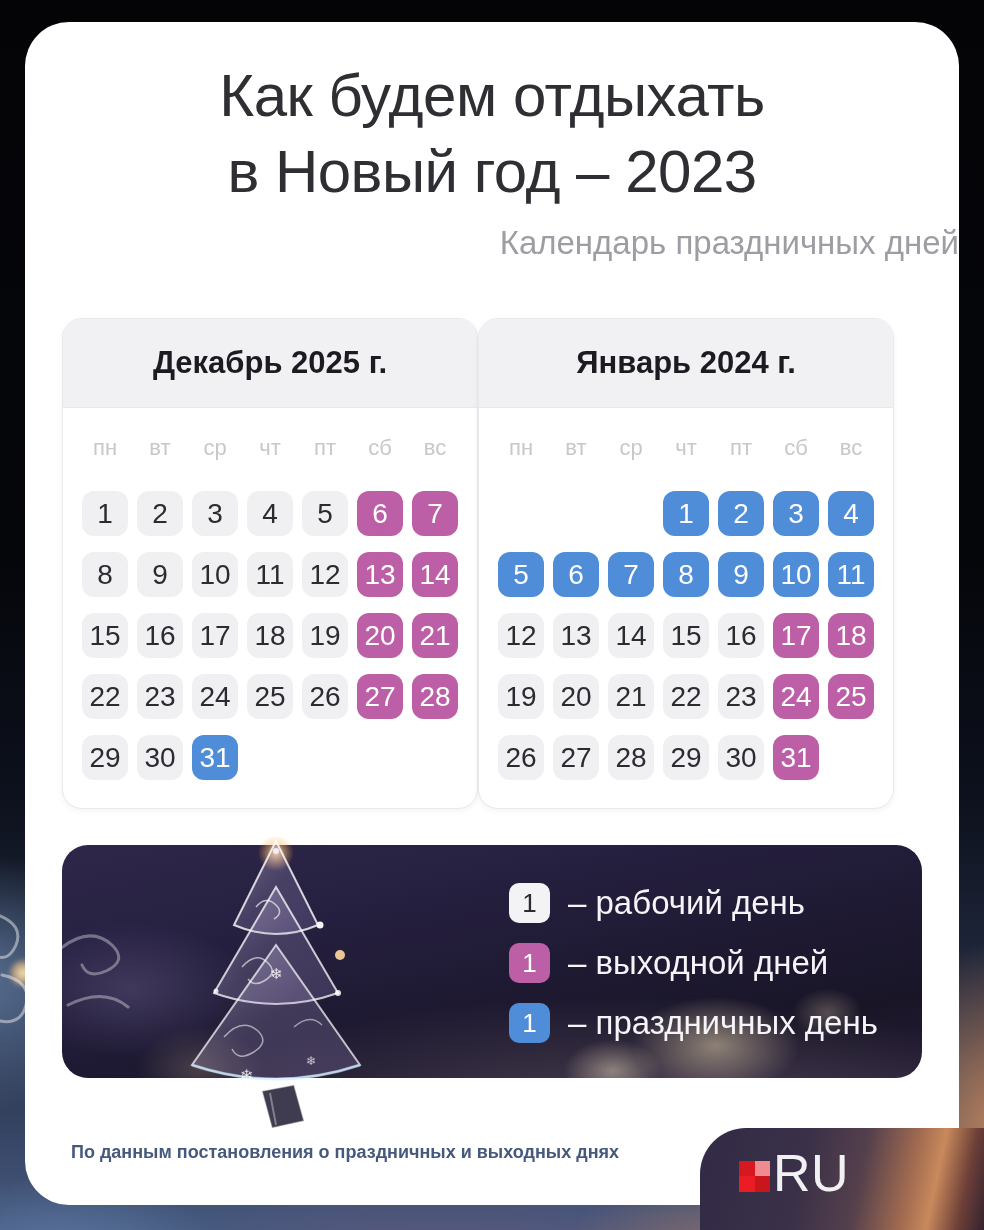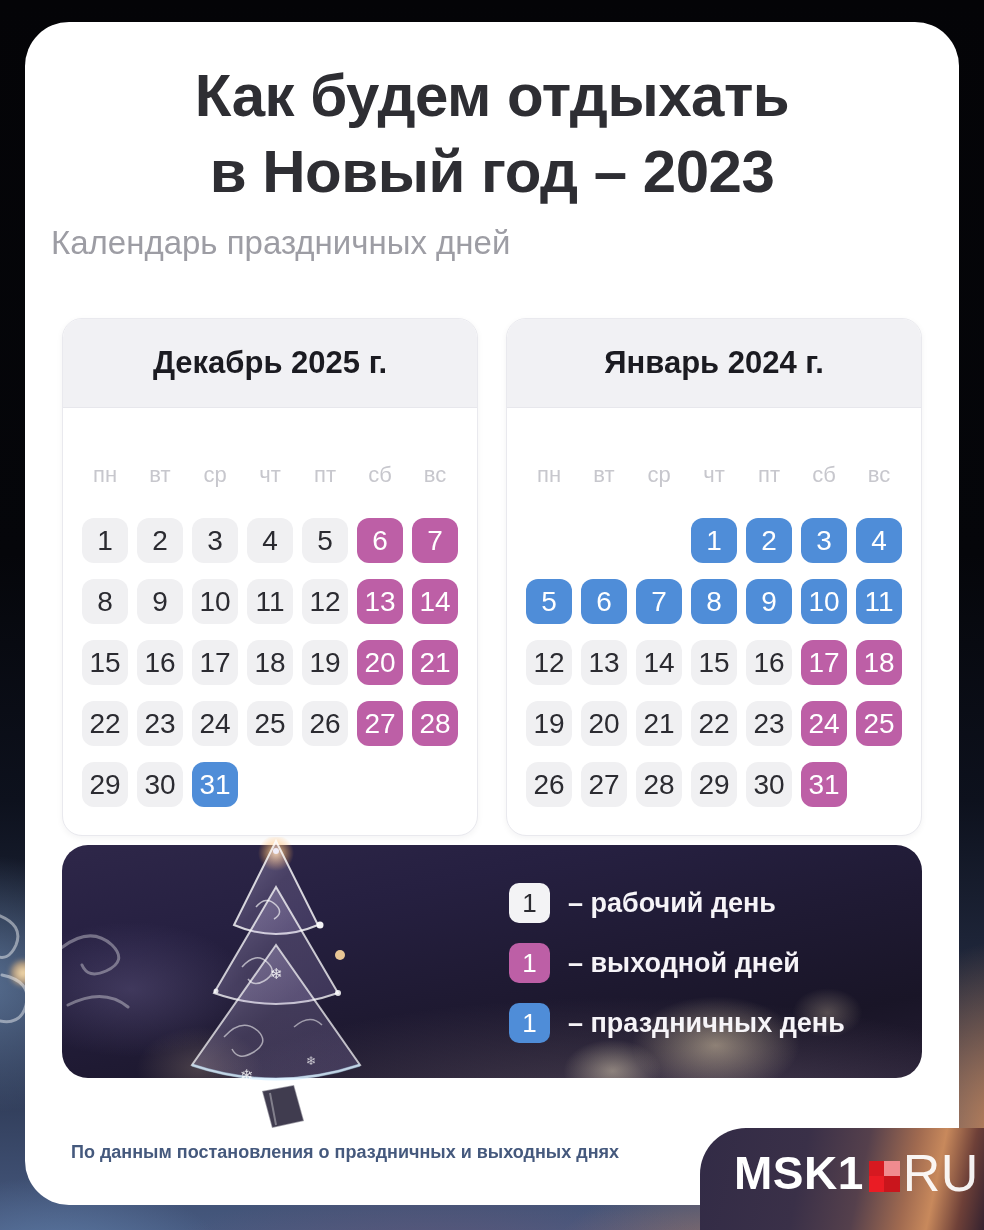--- a/index.html
+++ b/index.html
@@ -15,30 +15,30 @@
       radial-gradient(170px 120px at 101% 101%, rgba(58,30,42,.95), transparent 75%),
       linear-gradient(180deg,#040407 0%,#05060a 45%,#0d111d 65%,#273048 84%,#46597f 100%);
   }
   
   .stage-bokeh{position:absolute;left:8px;top:958px;width:30px;height:30px;border-radius:50%;
     background:radial-gradient(circle,#ffe3b0 0%,rgba(255,200,130,.55) 45%,transparent 70%);filter:blur(2px);z-index:0;}
   .stage-swirl{position:absolute;left:-6px;top:905px;z-index:0;opacity:.55;}
 
   .card{position:absolute;left:25px;top:22px;width:934px;height:1183px;background:#fff;border-radius:44px;z-index:1;}
 
-  .title{margin:36px 0 0;text-align:center;font-size:60px;line-height:76px;font-weight:700;
+  .title{margin:36px 0 0;text-align:center;font-size:60px;line-height:76px;font-weight:400;
     color:#2e2e33;letter-spacing:-.5px;}
-  .subtitle{margin-top:14px;text-align:left;font-size:33px;font-weight:400;color:#9d9da4;margin-left:26px;}
-
-  .calendars{position:absolute;left:37px;top:296px;width:860px;display:flex;gap:28px;}
+  .subtitle{margin-top:14px;text-align:right;font-size:33px;font-weight:400;color:#9d9da4;margin-left:26px;}
+
+  .calendars{position:absolute;left:37px;top:296px;width:860px;display:flex;}
   .cal{width:416px;background:#fff;border:1px solid #e9e9ee;border-radius:20px;overflow:hidden;
     box-shadow:0 2px 6px rgba(20,20,40,.05);box-sizing:border-box;}
   .cal-header{height:88px;background:#f1f1f4;border-bottom:1px solid #e7e7ec;display:flex;align-items:center;
     justify-content:center;font-size:31px;font-weight:700;color:#1b1b21;}
-  .cal-body{padding:54px 16px 28px;}
+  .cal-body{padding:27px 16px 28px;}
   .weekdays{display:grid;grid-template-columns:repeat(7,46px);column-gap:9px;justify-content:center;margin-bottom:30px;}
   .wd{text-align:center;font-size:22px;color:#c7c7cd;}
   .daygrid{display:grid;grid-template-columns:repeat(7,46px);column-gap:9px;row-gap:16px;justify-content:center;}
   .day{height:45px;border-radius:12px;display:flex;align-items:center;justify-content:center;
     font-size:28px;font-weight:500;color:#2b2b31;background:var(--work-bg,#f0f0f2);}
   .day.weekend{background:var(--weekend-bg,#bd5fa6);color:#fff;}
   .day.holiday{background:var(--holiday-bg,#4f8dd8);color:#fff;}
   .day.empty{background:transparent;}
 
   .legend-panel{position:absolute;left:37px;top:823px;width:860px;height:233px;border-radius:26px;}
@@ -54,21 +54,21 @@
   .panel-swirls{position:absolute;left:-4px;top:64px;opacity:.35;}
   .tree{position:absolute;left:62px;top:-8px;width:300px;height:292px;}
 
   .legend-items{position:absolute;left:447px;top:38px;display:flex;flex-direction:column;gap:20px;}
   .legend-row{display:flex;align-items:center;gap:18px;height:40px;}
   .chip{width:41px;height:40px;border-radius:10px;display:flex;align-items:center;justify-content:center;
     font-size:26px;font-weight:500;}
   .chip.work{background:#f3f3f5;color:#2b2b31;}
   .chip.weekend{background:var(--weekend-bg,#bd5fa6);color:#fff;}
   .chip.holiday{background:var(--holiday-bg,#4f8dd8);color:#fff;}
-  .legend-label{font-size:27px;color:#f6f4f8;font-weight:bold;}
+  .legend-label{font-size:33px;color:#f6f4f8;}
 
   .footer{position:absolute;left:46px;top:1116px;font-size:18px;line-height:29px;font-weight:700;color:#45597d;}
 
   .notch{position:absolute;right:0;bottom:0;width:284px;height:102px;border-top-left-radius:46px;z-index:2;
     display:flex;align-items:center;
     background:linear-gradient(102deg,#322b46 0%,#3a3048 36%,#55404c 56%,#a06a50 72%,#c8895c 81%,#6e4038 91%,#35222f 100%);}
   .logo{display:flex;align-items:center;margin-left:34px;margin-top:-12px;}
   .logo-main{font-size:46px;font-weight:800;color:#fff;letter-spacing:.5px;}
   .logo-block{width:31px;height:31px;display:grid;grid-template-columns:1fr 1fr;grid-template-rows:1fr 1fr;
     margin:6px 3px 0 5px;}
@@ -249,21 +249,20 @@
         </div>
     </div>
 
     <div class="footer">
       <div>По данным постановления о праздничных и выходных днях</div>
     </div>
   </div>
 
   <div class="notch">
     <div class="logo">
-      <span class="logo-main">MSK1</span>
       <span class="logo-block">
           <i></i>
           <i></i>
           <i></i>
           <i></i>
         </span>
       <span class="logo-suffix">RU</span>
     </div>
   </div>
 </div>

